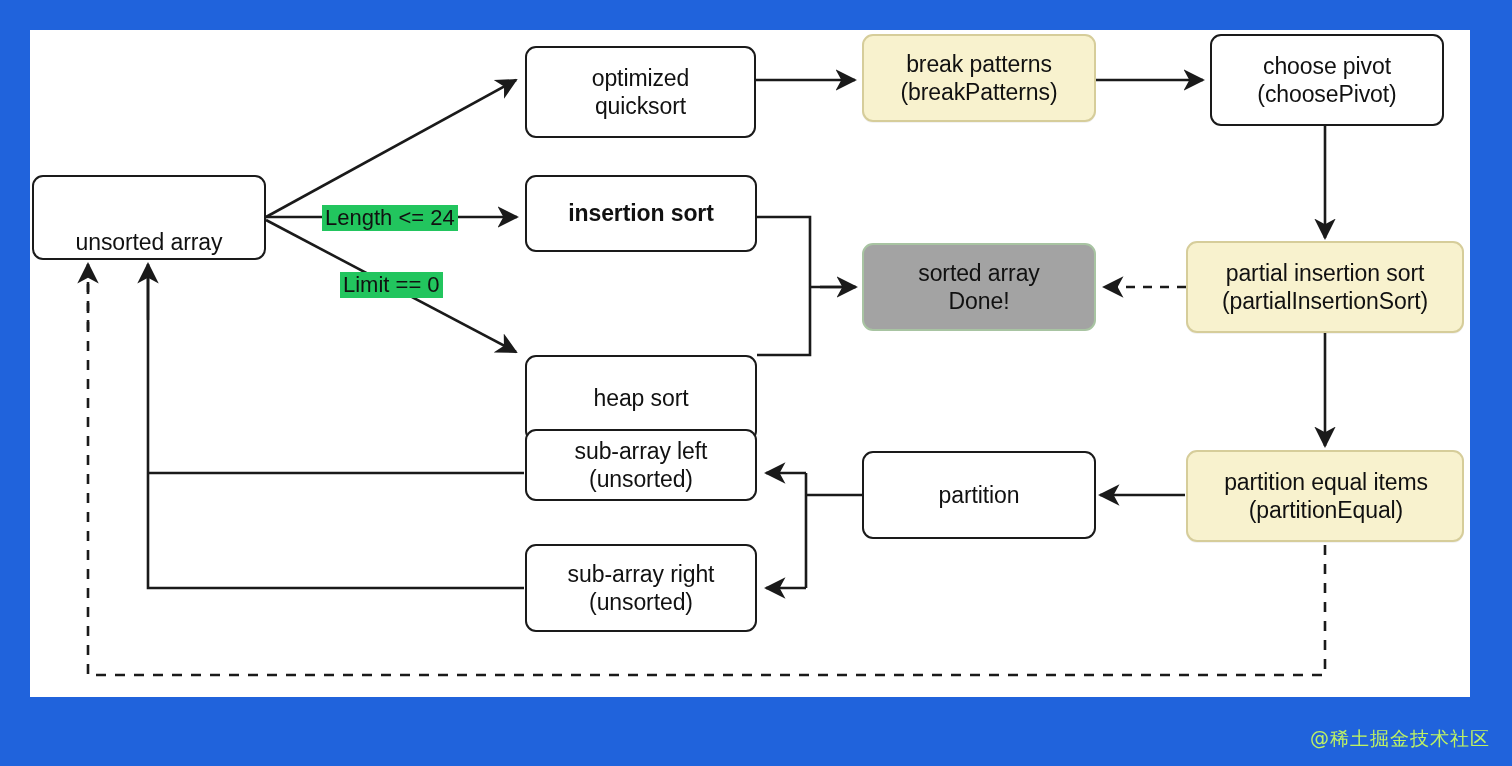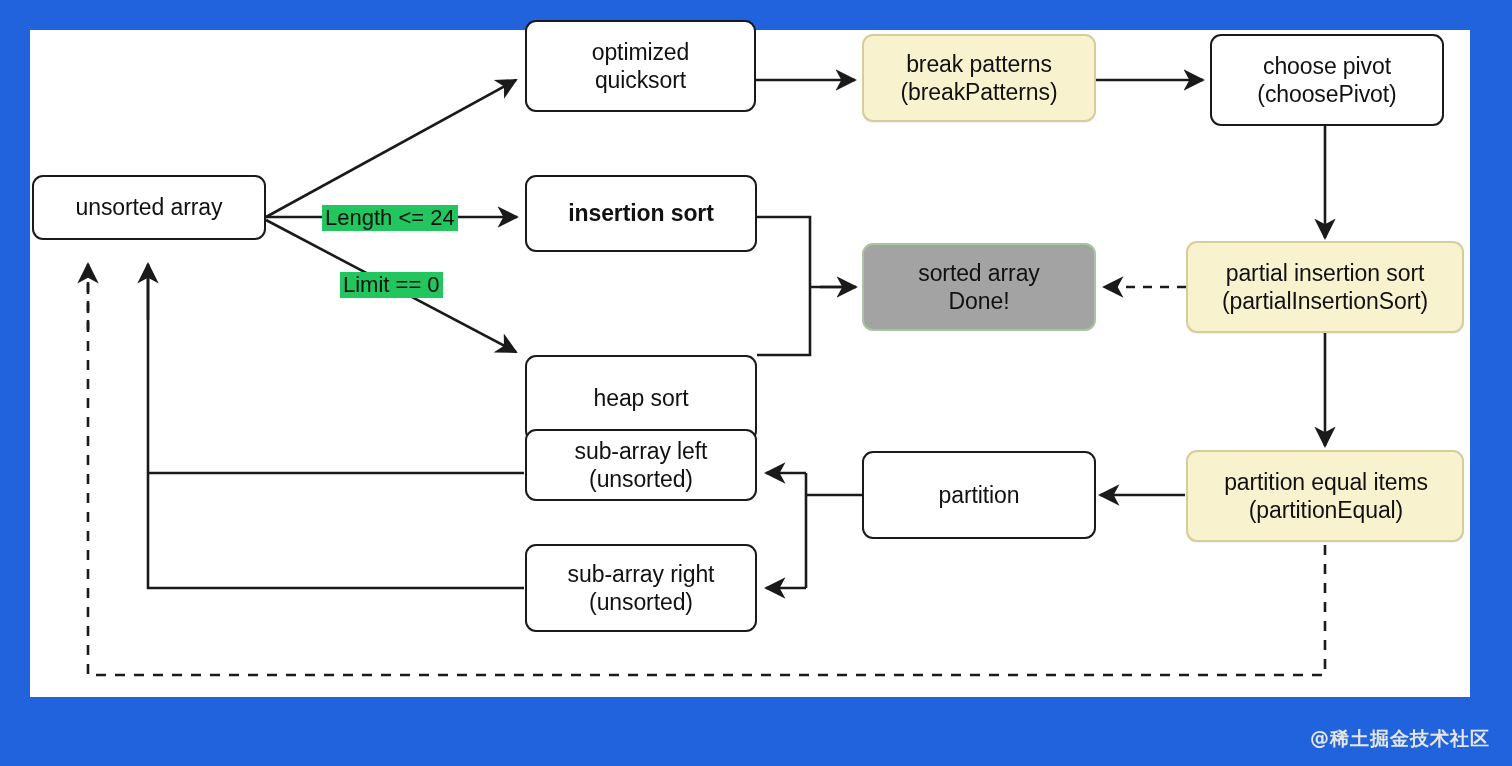--- a/index.html
+++ b/index.html
@@ -61,24 +61,23 @@
     color: #111111;
     background: #22c55e;
     padding: 0 3px;
     white-space: nowrap;
   }
   #watermark {
     position: absolute;
     right: 22px;
     bottom: 14px;
     font-size: 19px;
-    color: #e5e5e5;
+    color: #bef264;
     font-family: "DejaVu Sans", sans-serif;
     letter-spacing: 1px;
-    font-weight: bold;
   }
 </style>
 </head>
 <body>
 
 <div id="canvas"></div>
 
 <svg id="svg-layer" viewBox="0 0 1512 766" xmlns="http://www.w3.org/2000/svg">
   <defs>
     <marker id="arrow" viewBox="0 0 12 12" refX="10" refY="6" markerWidth="9" markerHeight="9" orient="auto-start-reverse">
@@ -113,25 +112,25 @@
     <path d="M 806 588 L 766 588" marker-end="url(#arrow)"></path>
 
     <path d="M 524 473 L 148 473 L 148 588 L 524 588 M 148 473 L 148 268"></path>
     <path d="M 148 320 L 148 264" marker-end="url(#arrow)"></path>
 
     <path d="M 1325 545 L 1325 675 L 88 675 L 88 270" stroke-dasharray="10 9"></path>
     <path d="M 88 330 L 88 264" stroke-dasharray="10 9" marker-end="url(#arrow)"></path>
   </g>
 </svg>
 
-<div class="node" id="n-unsorted" style="left:32px; top:175px; width:234px; height:65px;">
+<div class="node" id="n-unsorted" style="left:32px; top:175px; width:234px; height:85px;align-items:flex-end;">
   <span class="lbl">unsorted array</span>
 </div>
 
-<div class="node" id="n-optquick" style="left:525px; top:20px; width:231px; height:92px;">
+<div class="node" id="n-optquick" style="left:525px; top:46px; width:231px; height:92px;">
   <span class="lbl">optimized
 quicksort</span>
 </div>
 
 <div class="node yellow" id="n-breakpat" style="left:862px; top:34px; width:234px; height:88px;">
   <span class="lbl">break patterns
 (breakPatterns)</span>
 </div>
 
 <div class="node" id="n-choosepiv" style="left:1210px; top:34px; width:234px; height:92px;">

